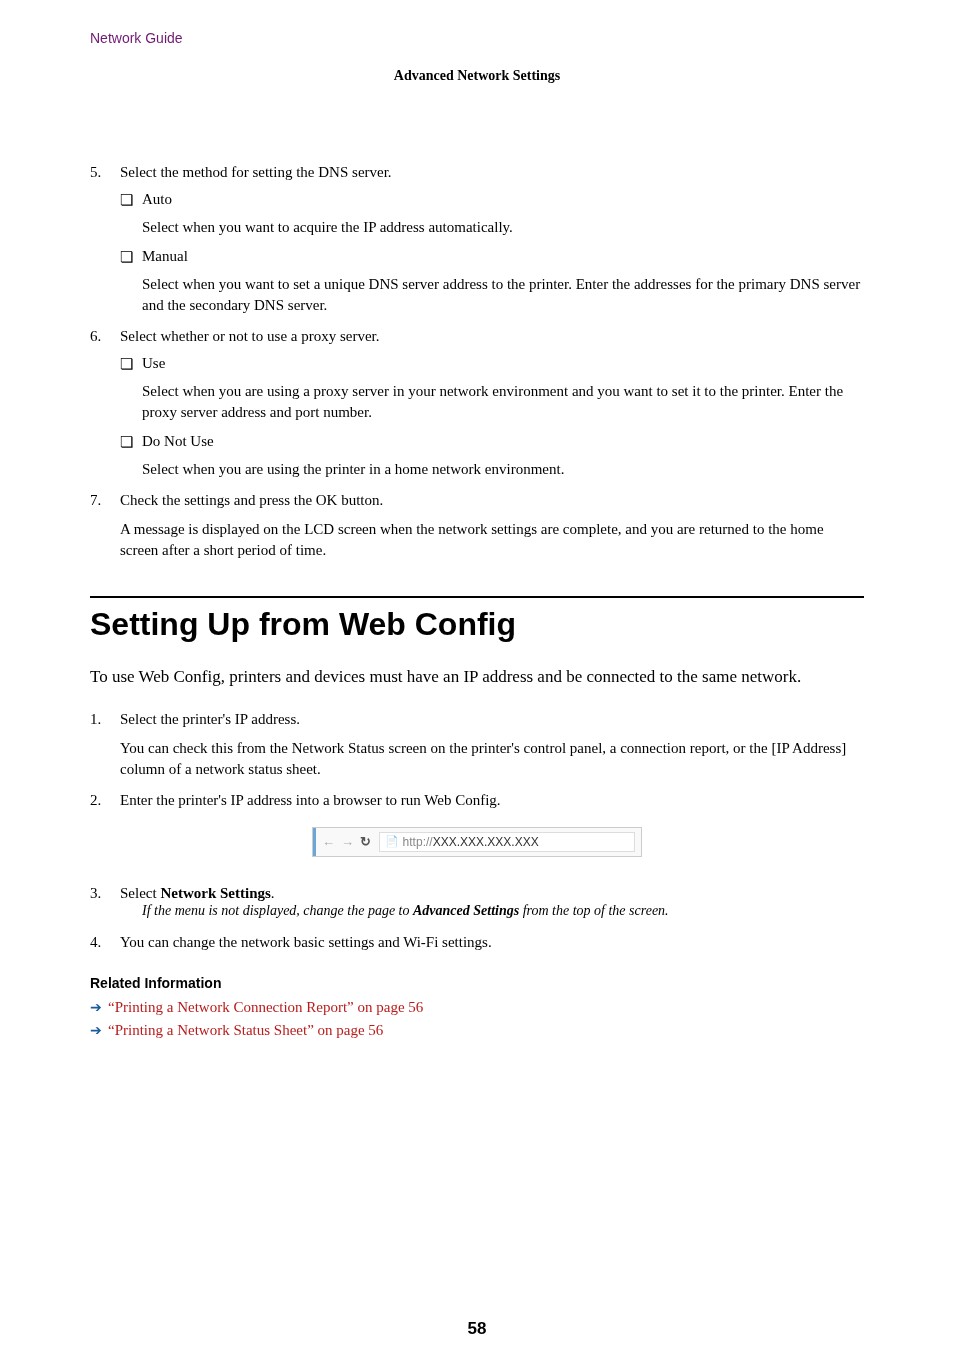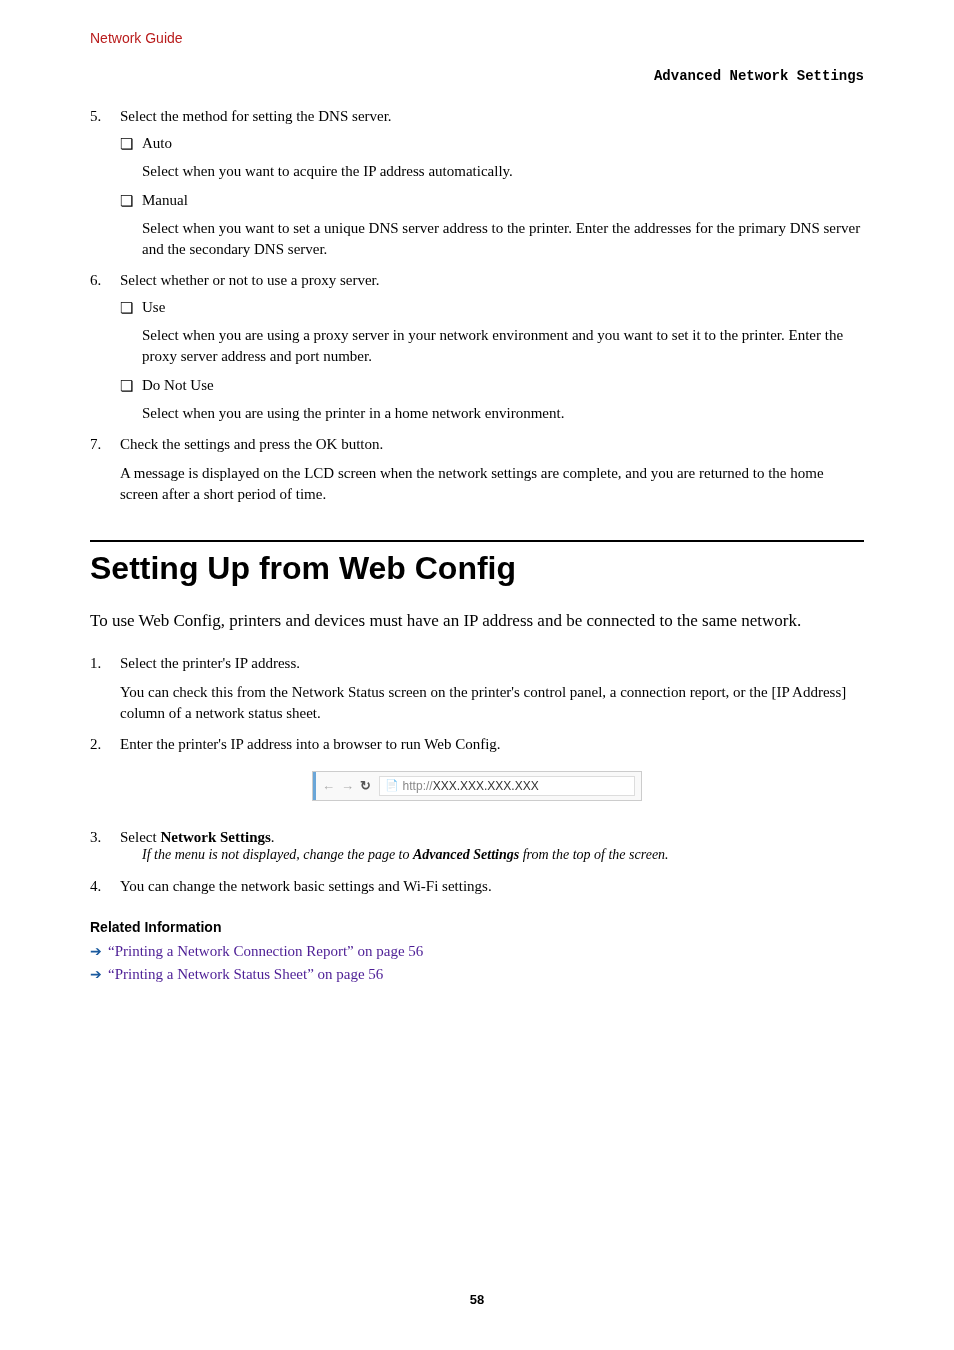--- a/index.html
+++ b/index.html
@@ -13,29 +13,29 @@
       height: 1350px;
       background: #fff;
       color: #000;
       position: relative;
       padding: 30px 90px 30px 90px;
     }
     .header-left {
       font-family: 'Segoe UI', Arial, sans-serif;
       font-size: 14px;
       font-weight: 400;
-      color: #b91c1c;
+      color: #701a75;
     }
     .header-center {
-      font-family: Liberation Mono, monospace;
-      font-size: 14px;
-      font-weight: bold;
-      text-align: right;
+      font-family: Liberation Serif, serif;
+      font-size: 14px;
+      font-weight: bold;
+      text-align: center;
       margin-top: 22px;
-      margin-bottom: 24px;
+      margin-bottom: 80px;
     }
     .step-row {
       display: flex;
       margin-bottom: 12px;
     }
     .step-num {
       width: 30px;
       flex-shrink: 0;
       font-size: 15px;
     }
@@ -159,32 +159,32 @@
       align-items: center;
       margin-bottom: 6px;
     }
     .arrow-icon {
       width: 18px;
       flex-shrink: 0;
       color: #1a5a9e;
       font-size: 14px;
     }
     .link-text {
-      color: #4c1d95;
+      color: #b91c1c;
       font-size: 15px;
       cursor: pointer;
     }
     .page-number {
       position: absolute;
-      bottom: 43px;
+      bottom: 11px;
       left: 0;
       right: 0;
       text-align: center;
       font-family: 'Segoe UI', Arial, sans-serif;
-      font-size: 13px;
+      font-size: 17px;
       font-weight: bold;
     }
   </style>
 </head>
 <body>
 
 <div class="header-left">Network Guide</div>
 <div class="header-center">Advanced Network Settings</div>
 
 <div class="step-row">

